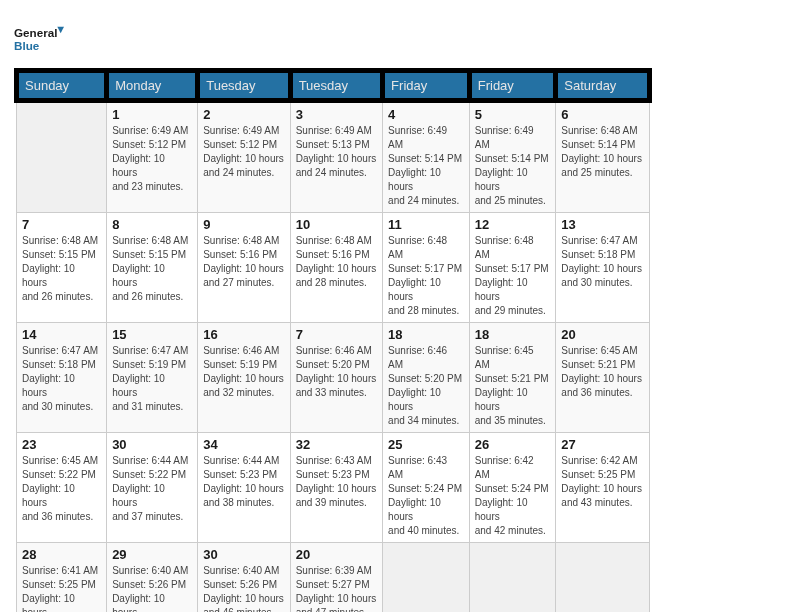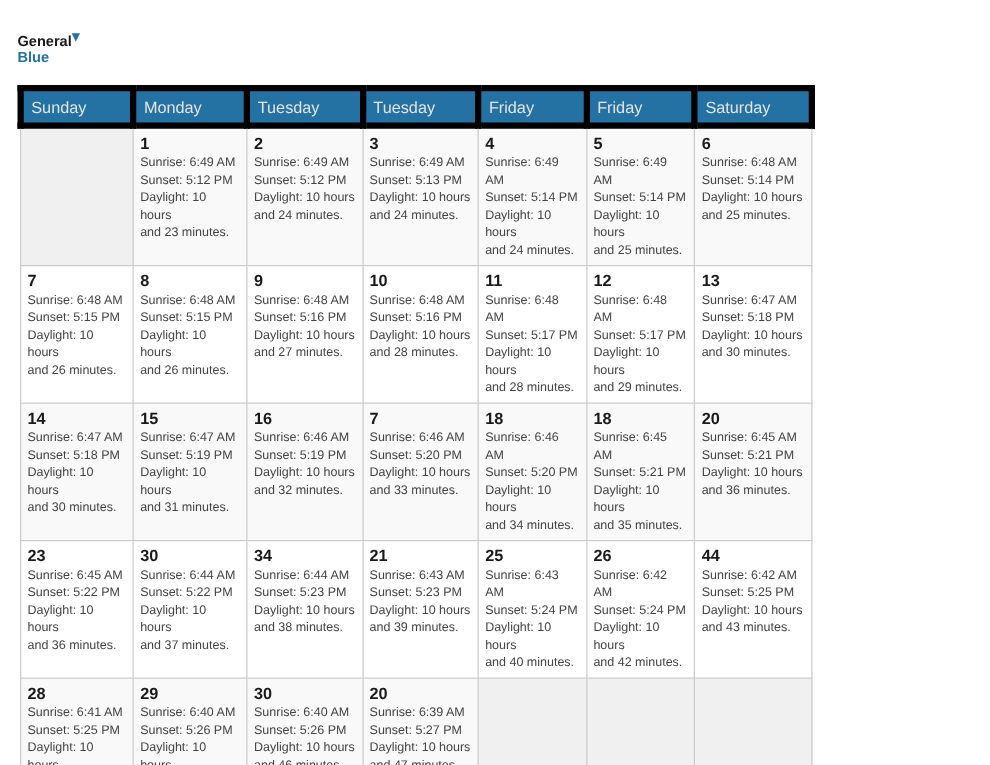--- a/index.html
+++ b/index.html
@@ -209,33 +209,33 @@
           </td>
           <td>
             <span class="day-number">30</span>
             <div class="day-info">Sunrise: 6:44 AM<br>Sunset: 5:22 PM<br>Daylight: 10 hours<br>and 37 minutes.</div>
           </td>
           <td>
             <span class="day-number">34</span>
             <div class="day-info">Sunrise: 6:44 AM<br>Sunset: 5:23 PM<br>Daylight: 10 hours<br>and 38 minutes.</div>
           </td>
           <td>
-            <span class="day-number">21</span>
+            <span class="day-number">32</span>
             <div class="day-info">Sunrise: 6:43 AM<br>Sunset: 5:23 PM<br>Daylight: 10 hours<br>and 39 minutes.</div>
           </td>
           <td>
             <span class="day-number">25</span>
             <div class="day-info">Sunrise: 6:43 AM<br>Sunset: 5:24 PM<br>Daylight: 10 hours<br>and 40 minutes.</div>
           </td>
           <td>
             <span class="day-number">26</span>
             <div class="day-info">Sunrise: 6:42 AM<br>Sunset: 5:24 PM<br>Daylight: 10 hours<br>and 42 minutes.</div>
           </td>
           <td>
-            <span class="day-number">44</span>
+            <span class="day-number">27</span>
             <div class="day-info">Sunrise: 6:42 AM<br>Sunset: 5:25 PM<br>Daylight: 10 hours<br>and 43 minutes.</div>
           </td>
         </tr>
         <tr>
           <td>
             <span class="day-number">28</span>
             <div class="day-info">Sunrise: 6:41 AM<br>Sunset: 5:25 PM<br>Daylight: 10 hours<br>and 44 minutes.</div>
           </td>
           <td>
             <span class="day-number">29</span>

